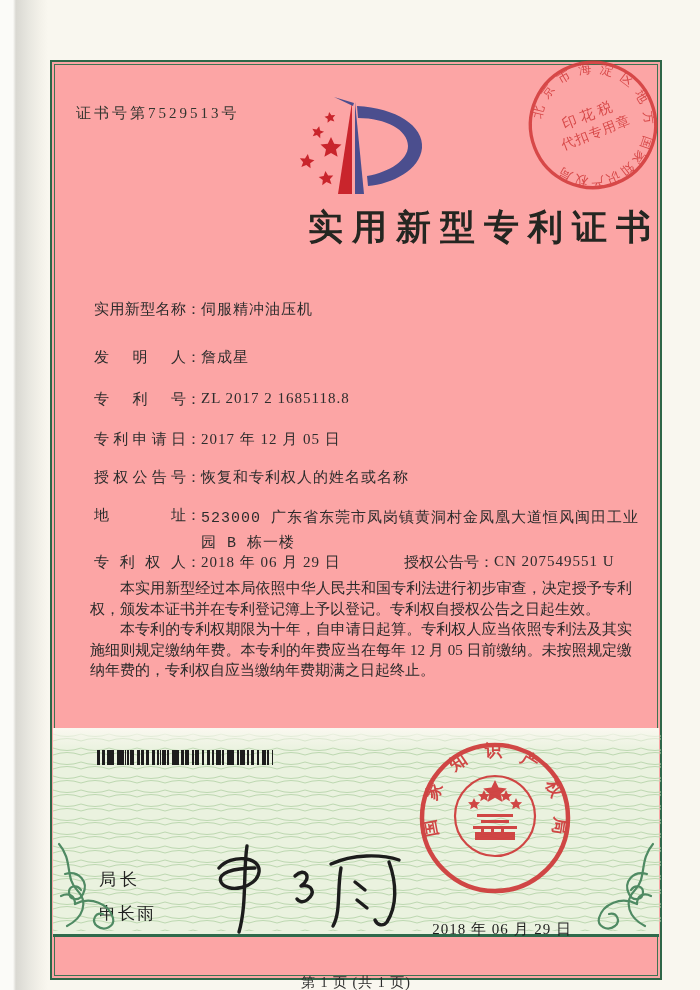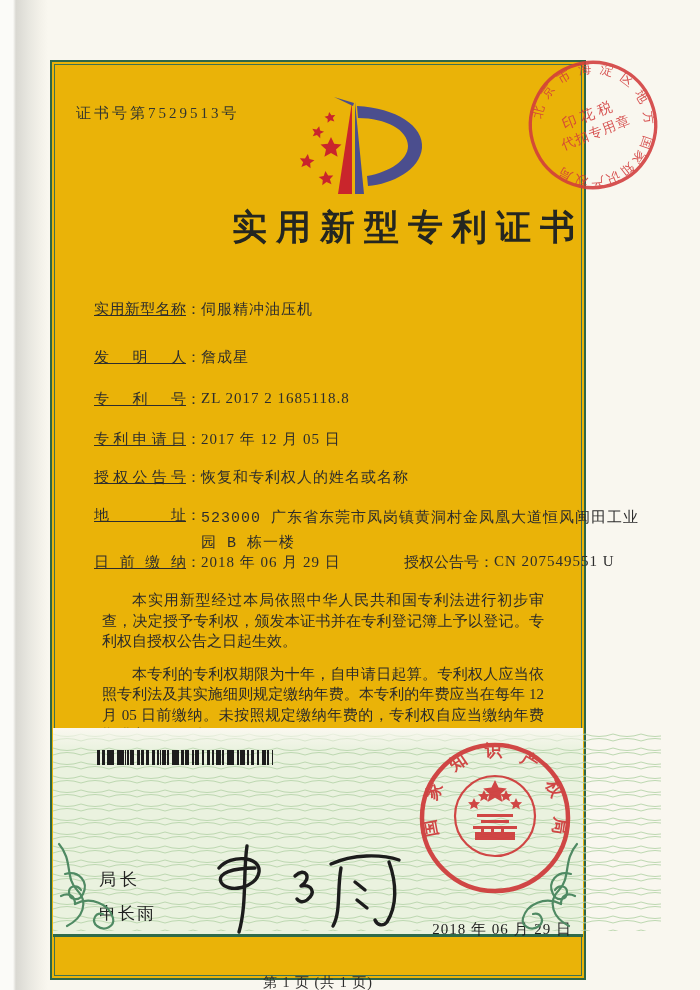--- a/index.html
+++ b/index.html
@@ -1,36 +1,36 @@
 <!DOCTYPE html>
 <html><head>
 <meta charset="utf-8">
 <style>
   html,body{margin:0;padding:0;}
   body{width:700px;height:990px;font-family:"Liberation Serif","DejaVu Serif",serif;}
   .scan{position:relative;width:700px;height:990px;background:#f9f7ef;overflow:hidden;}
   .scan-edge{position:absolute;left:0;top:0;bottom:0;width:48px;
     background:linear-gradient(90deg,#fbfbf8 0px,#fbfbf8 13px,#d9d8d2 16px,#e7e6df 28px,#f3f1e9 40px,rgba(243,241,233,0) 48px);}
-  .cert-frame{position:absolute;left:50px;top:60px;width:536px;height:920px;
-    border:2.5px solid #2e6648;box-sizing:border-box;background:#eab308;}
+  .cert-frame{position:absolute;left:50px;top:60px;width:612px;height:920px;
+    border:2.5px solid #2e6648;box-sizing:border-box;background:#fca5a5;}
   .frame-inner{position:absolute;inset:2px;border:1px solid #3f7252;pointer-events:none;}
   .cert-no{position:absolute;left:24px;top:42px;font-size:15px;letter-spacing:3px;color:#32352f;}
   .logo{position:absolute;left:222px;top:34px;}
   .title{position:absolute;left:0;right:0;top:142px;text-align:right;font-size:35px;
     font-weight:600;letter-spacing:9px;color:#242621;}
   .fields{position:absolute;left:42px;right:26px;top:0;font-size:15px;color:#2d2d2d;}
   .frow{position:absolute;left:0;right:0;white-space:nowrap;}
-  .flabel{display:inline-block;width:92px;text-align:justify;text-align-last:justify;letter-spacing:0;vertical-align:top;text-decoration:underline;}
+  .flabel{display:inline-block;width:92px;text-align:justify;text-align-last:justify;letter-spacing:0;vertical-align:top;}
   .fcolon{display:inline-block;vertical-align:top;}
   .fvalue{display:inline-block;margin-left:0;letter-spacing:1px;vertical-align:top;white-space:normal;}
   .fvalue.wrap{width:448px;line-height:25px;font-family:Liberation Mono, monospace;}
   .pair2{position:absolute;left:310px;top:0;}
   .paras{position:absolute;left:38px;right:28px;top:516px;font-size:15px;line-height:20.5px;
     color:#2b2b2b;text-align:justify;}
-  .paras p{margin:12px;text-indent:2em;}
+  .paras p{margin:0;text-indent:2em;}
   .band{position:absolute;left:1px;right:1px;top:666px;height:206px;background:#eaf2df;
     border-bottom:3px solid #2f6a4b;overflow:visible;}
   .band-fade{position:absolute;left:0;right:0;top:0;height:22px;
     background:linear-gradient(#faf8f0,rgba(250,248,240,0));}
   .band svg.waves{position:absolute;left:0;top:0;}
   .barcode{position:absolute;left:44px;top:22px;width:176px;height:15px;
     background-image:repeating-linear-gradient(90deg,#1d1d1d 0 2px,rgba(0,0,0,0) 2px 5px),
       repeating-linear-gradient(90deg,#1d1d1d 0 1px,rgba(0,0,0,0) 1px 7px),
       repeating-linear-gradient(90deg,#1d1d1d 0 3px,rgba(0,0,0,0) 3px 11px);}
   .signer-title{position:absolute;left:46px;top:140px;font-size:17px;letter-spacing:4px;color:#222;}
@@ -103,21 +103,21 @@
       <div class="frow" style="top:368px">
         <span class="flabel">专利申请日</span><span class="fcolon">：</span><span class="fvalue">2017 年 12 月 05 日</span>
       </div>
       <div class="frow" style="top:406px">
         <span class="flabel">授权公告号</span><span class="fcolon">：</span><span class="fvalue">恢复和专利权人的姓名或名称</span>
       </div>
       <div class="frow" style="top:444px">
         <span class="flabel">地址</span><span class="fcolon">：</span><span class="fvalue wrap">523000 广东省东莞市凤岗镇黄洞村金凤凰大道恒风闽田工业园 B 栋一楼</span>
       </div>
       <div class="frow" style="top:491px">
-        <span class="flabel">日前缴纳</span><span class="fcolon">：</span><span class="fvalue">2018 年 06 月 29 日</span>
+        <span class="flabel">专利权人</span><span class="fcolon">：</span><span class="fvalue">2018 年 06 月 29 日</span>
         <span class="pair2">
           <span>授权公告号</span><span>：</span><span class="fvalue">CN 207549551 U</span>
         </span>
       </div>
     </div>
 
     <div class="paras">
       <p>本实用新型经过本局依照中华人民共和国专利法进行初步审查，决定授予专利权，颁发本证书并在专利登记簿上予以登记。专利权自授权公告之日起生效。</p>
       <p>本专利的专利权期限为十年，自申请日起算。专利权人应当依照专利法及其实施细则规定缴纳年费。本专利的年费应当在每年 12 月 05 日前缴纳。未按照规定缴纳年费的，专利权自应当缴纳年费期满之日起终止。</p>
     </div>

